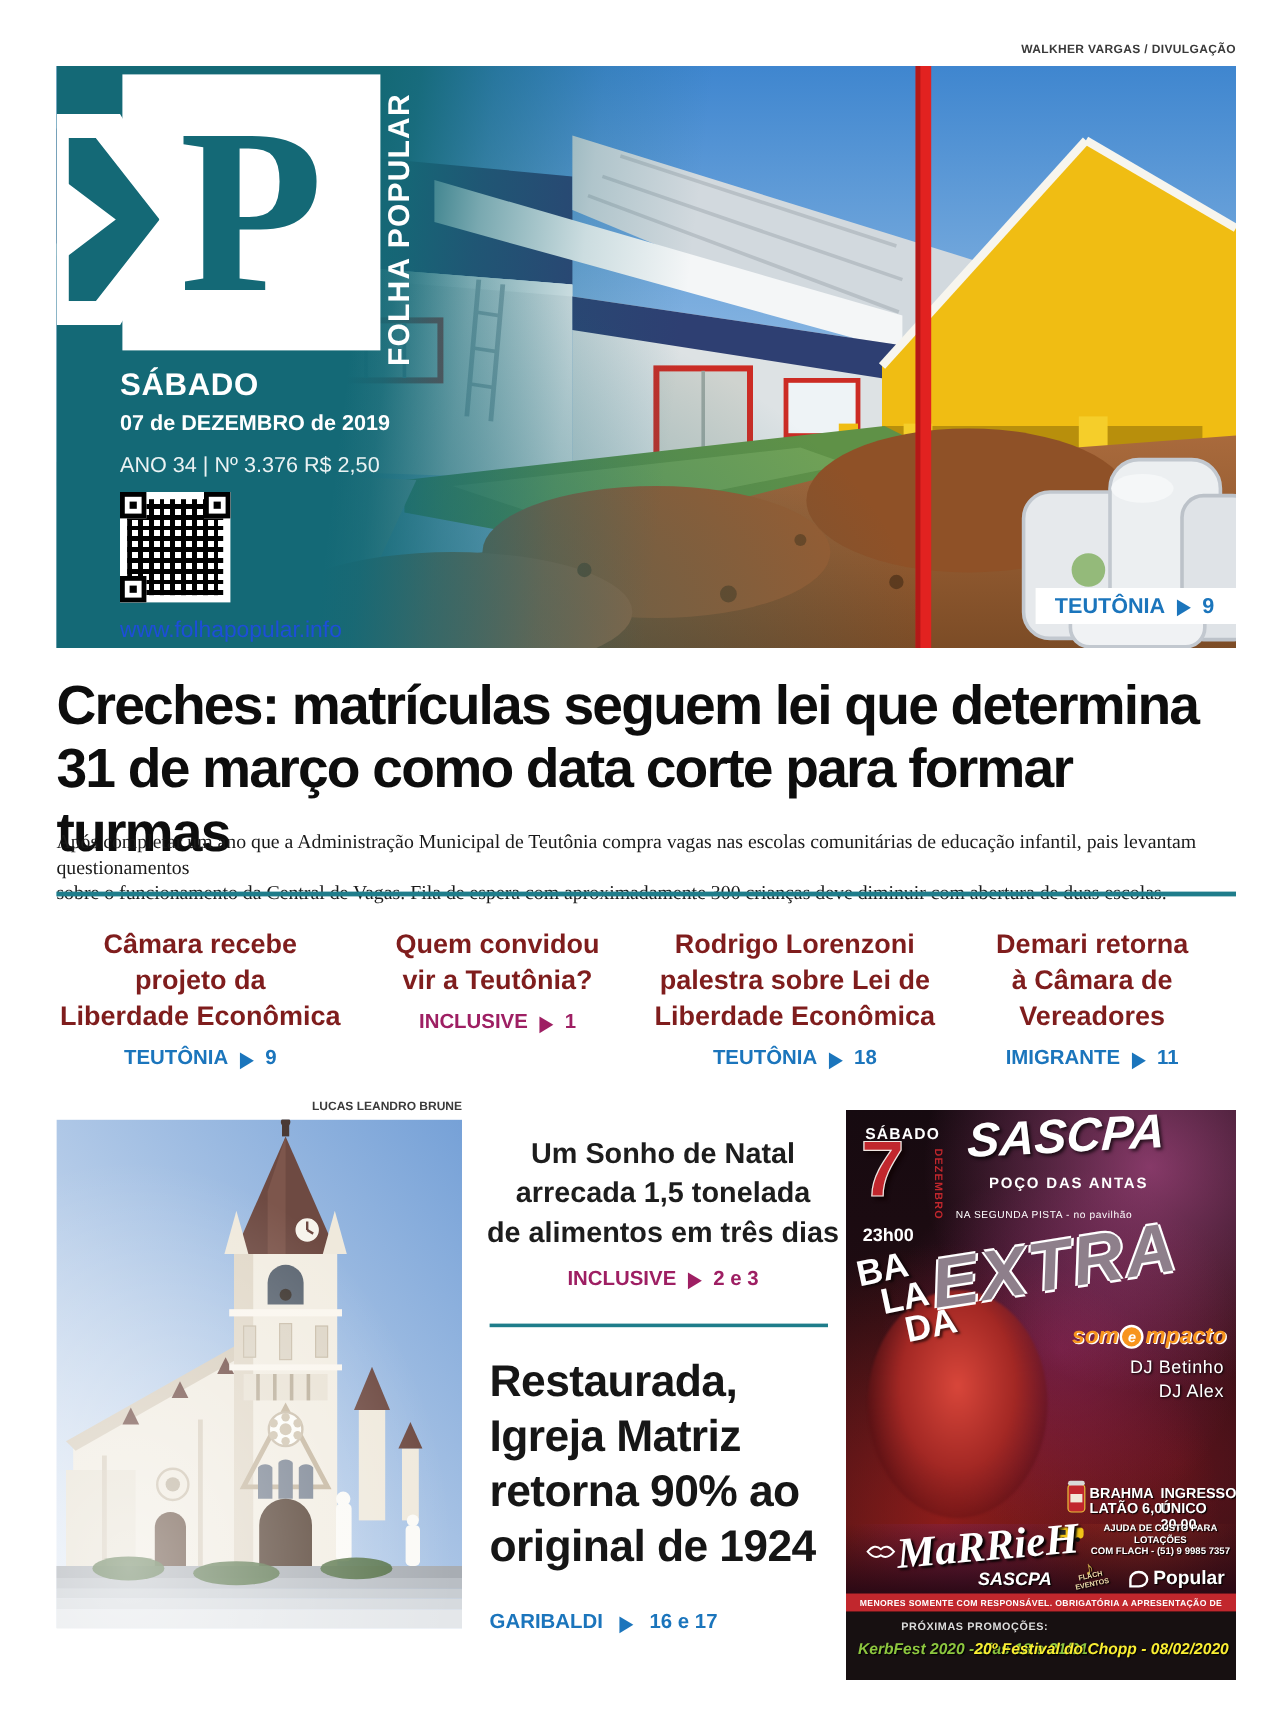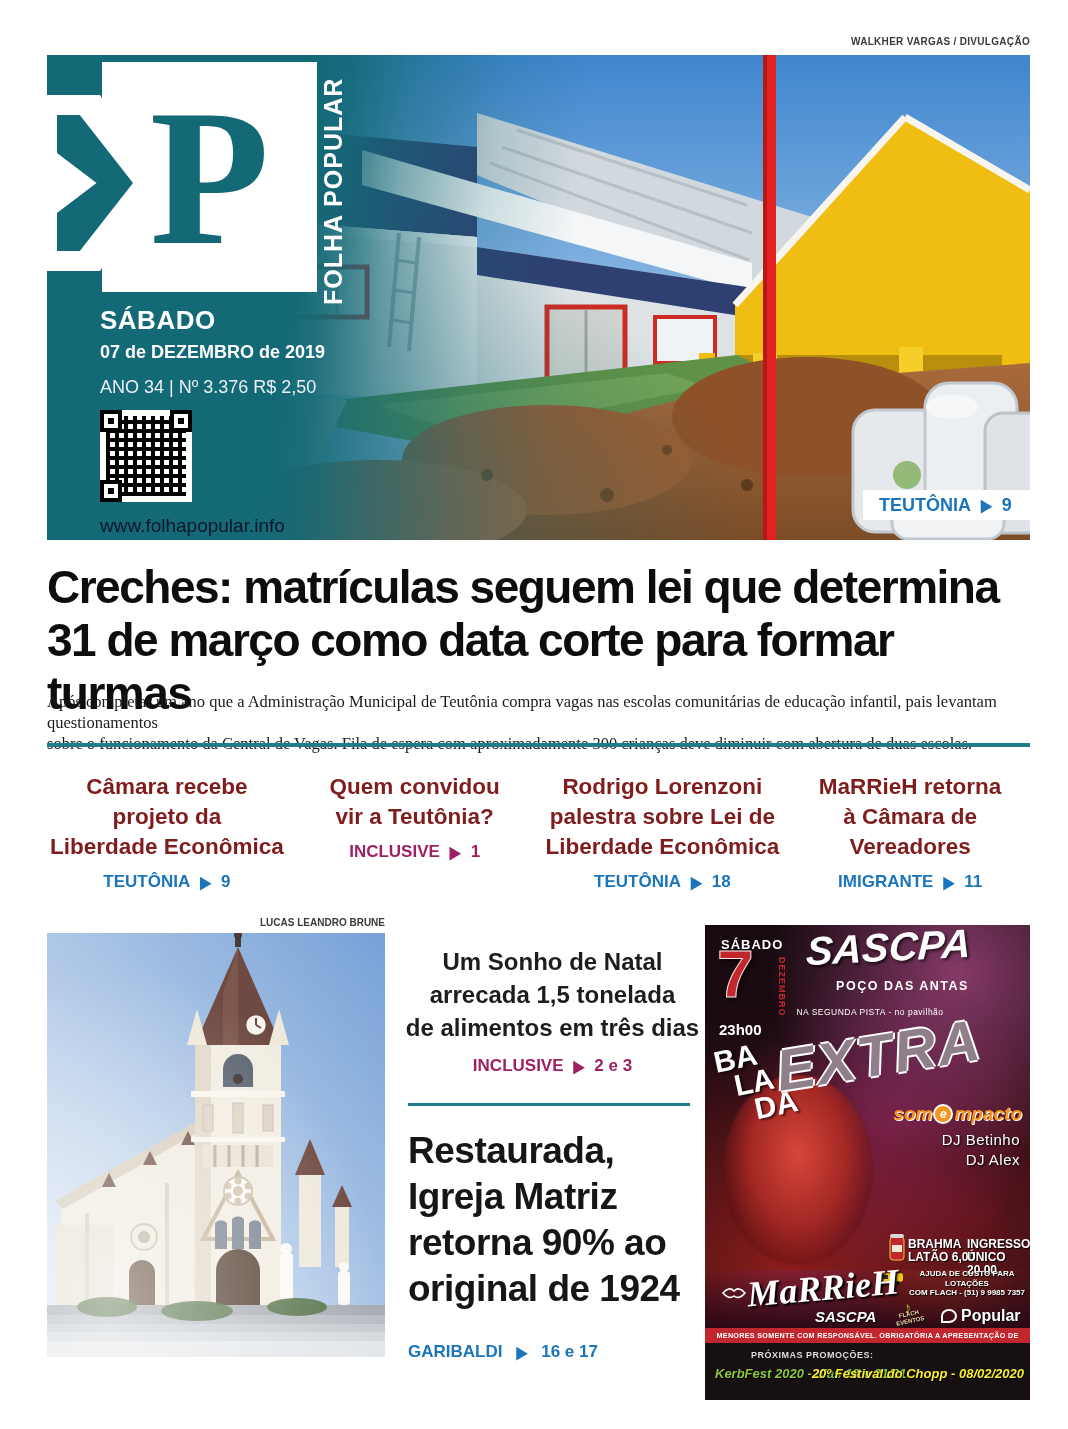--- a/index.html
+++ b/index.html
@@ -30,21 +30,21 @@
   .m-day{position:absolute;left:53px;top:250px;color:#fff;font-weight:bold;font-size:26px;letter-spacing:.5px;}
   .m-date{position:absolute;left:53px;top:287px;color:#fff;font-weight:bold;font-size:18px;}
   .m-edition{position:absolute;left:53px;top:322px;color:#eaf2f3;font-size:18px;}
   .qr{position:absolute;left:53px;top:355px;width:92px;height:92px;background:#fff;padding:6px;}
   .qr-m{position:relative;width:80px;height:80px;
         background:repeating-linear-gradient(0deg,#000 0 4px,transparent 4px 9px),
                    repeating-linear-gradient(90deg,#000 0 4px,#fff 4px 9px);}
   .qr-f{position:absolute;width:22px;height:22px;border:4px solid #000;background:#fff;}
   .qr-f::after{content:"";position:absolute;left:4px;top:4px;width:6px;height:6px;background:#000;}
   .qr-f.tl{left:0;top:0}.qr-f.tr{right:0;top:0}.qr-f.bl{left:0;bottom:0}
-  .m-site{position:absolute;left:53px;top:460px;color:#0f172a;font-size:19px;}
+  .m-site{position:absolute;left:53px;top:460px;color:#1d4ed8;font-size:19px;}
   .hero-badge{position:absolute;right:0;top:435px;height:30px;width:167px;background:#fff;
         display:flex;align-items:center;gap:10px;padding-left:16px;font-weight:bold;font-size:18px;}
   .arrow{display:inline-block;font-size:14px;transform:scaleY(1.2);}
 
   
   .headline{position:absolute;left:47px;top:561px;width:990px;font-weight:bold;font-size:46px;
         letter-spacing:-1.5px;line-height:53px;color:#0d0d0d;}
   .deck{position:absolute;left:47px;top:691px;width:990px;font-family:"Liberation Serif",serif;
         font-size:16.5px;line-height:21px;color:#1b1b1b;}
   .rule{position:absolute;left:47px;top:743px;width:983px;height:4px;}
@@ -83,21 +83,21 @@
                   radial-gradient(circle at 30% 90%, rgba(120,40,110,.5), transparent 45%),
                   radial-gradient(circle at 75% 95%, rgba(180,60,40,.5), transparent 40%);}
   .p-day{position:absolute;left:16px;top:12px;font-size:13px;font-weight:bold;letter-spacing:1px;}
   .p-seven{position:absolute;left:12px;top:16px;font-size:66px;font-weight:bold;line-height:1;color:#c1272d;
        -webkit-text-stroke:1px #efe7e2;text-shadow:3px 3px 3px #120406;}
   .p-month{position:absolute;left:72px;top:32px;font-size:9px;font-weight:bold;color:#c1272d;
        writing-mode:vertical-rl;letter-spacing:1px;}
   .p-time{position:absolute;left:14px;top:96px;font-size:15px;font-weight:bold;}
   .p-club{position:absolute;left:86px;top:0px;width:195px;text-align:center;font-size:40px;font-weight:bold;
        font-style:italic;transform:skewX(-6deg) rotate(-3deg);text-shadow:2px 2px 3px rgba(0,0,0,.7);}
-  .p-venue{position:absolute;left:100px;top:54px;width:195px;text-align:center;font-size:12.5px;font-weight:bold;letter-spacing:1.5px;}
+  .p-venue{position:absolute;left:88px;top:54px;width:195px;text-align:center;font-size:12.5px;font-weight:bold;letter-spacing:1.5px;}
   .p-note{position:absolute;left:40px;top:82px;width:250px;text-align:center;font-size:8.5px;font-weight:normal;letter-spacing:.5px;}
   .p-balada{position:absolute;left:14px;top:116px;transform:rotate(-12deg);font-weight:bold;font-size:30px;line-height:27px;
        text-shadow:2px 2px 2px rgba(0,0,0,.6);}
   .p-balada .b2{margin-left:15px;} .p-balada .b3{margin-left:30px;}
   .p-extra{position:absolute;left:70px;top:92px;width:260px;font-size:58px;font-weight:bold;font-style:italic;
        letter-spacing:2px;color:rgba(50,22,44,.55);transform:rotate(-9deg);
        text-shadow:2px 0 0 #fff,-2px 0 0 #fff,0 2px 0 #fff,0 -2px 0 #fff;}
   .p-som{position:absolute;right:8px;top:178px;font-size:19px;font-weight:bold;font-style:italic;color:#f7941d;
        display:flex;align-items:center;gap:1px;text-shadow:1px 1px 0 #fff;}
   .som-icon{display:inline-flex;align-items:center;justify-content:center;width:20px;height:20px;border-radius:50%;
@@ -269,21 +269,21 @@
       <div class="t-line">Rodrigo Lorenzoni</div>
       <div class="t-line">palestra sobre Lei de</div>
       <div class="t-line">Liberdade Econômica</div>
       <div class="plabel" style="color: rgb(27, 117, 188);">
         <span>TEUTÔNIA</span>
         <span class="arrow">▶</span>
         <span>18</span>
       </div>
     </div>
     <div class="teaser">
-      <div class="t-line">MaRRieH retorna</div>
+      <div class="t-line">Demari retorna</div>
       <div class="t-line">à Câmara de</div>
       <div class="t-line">Vereadores</div>
       <div class="plabel" style="color: rgb(27, 117, 188);">
         <span>IMIGRANTE</span>
         <span class="arrow">▶</span>
         <span>11</span>
       </div>
     </div>
   </div>
 

